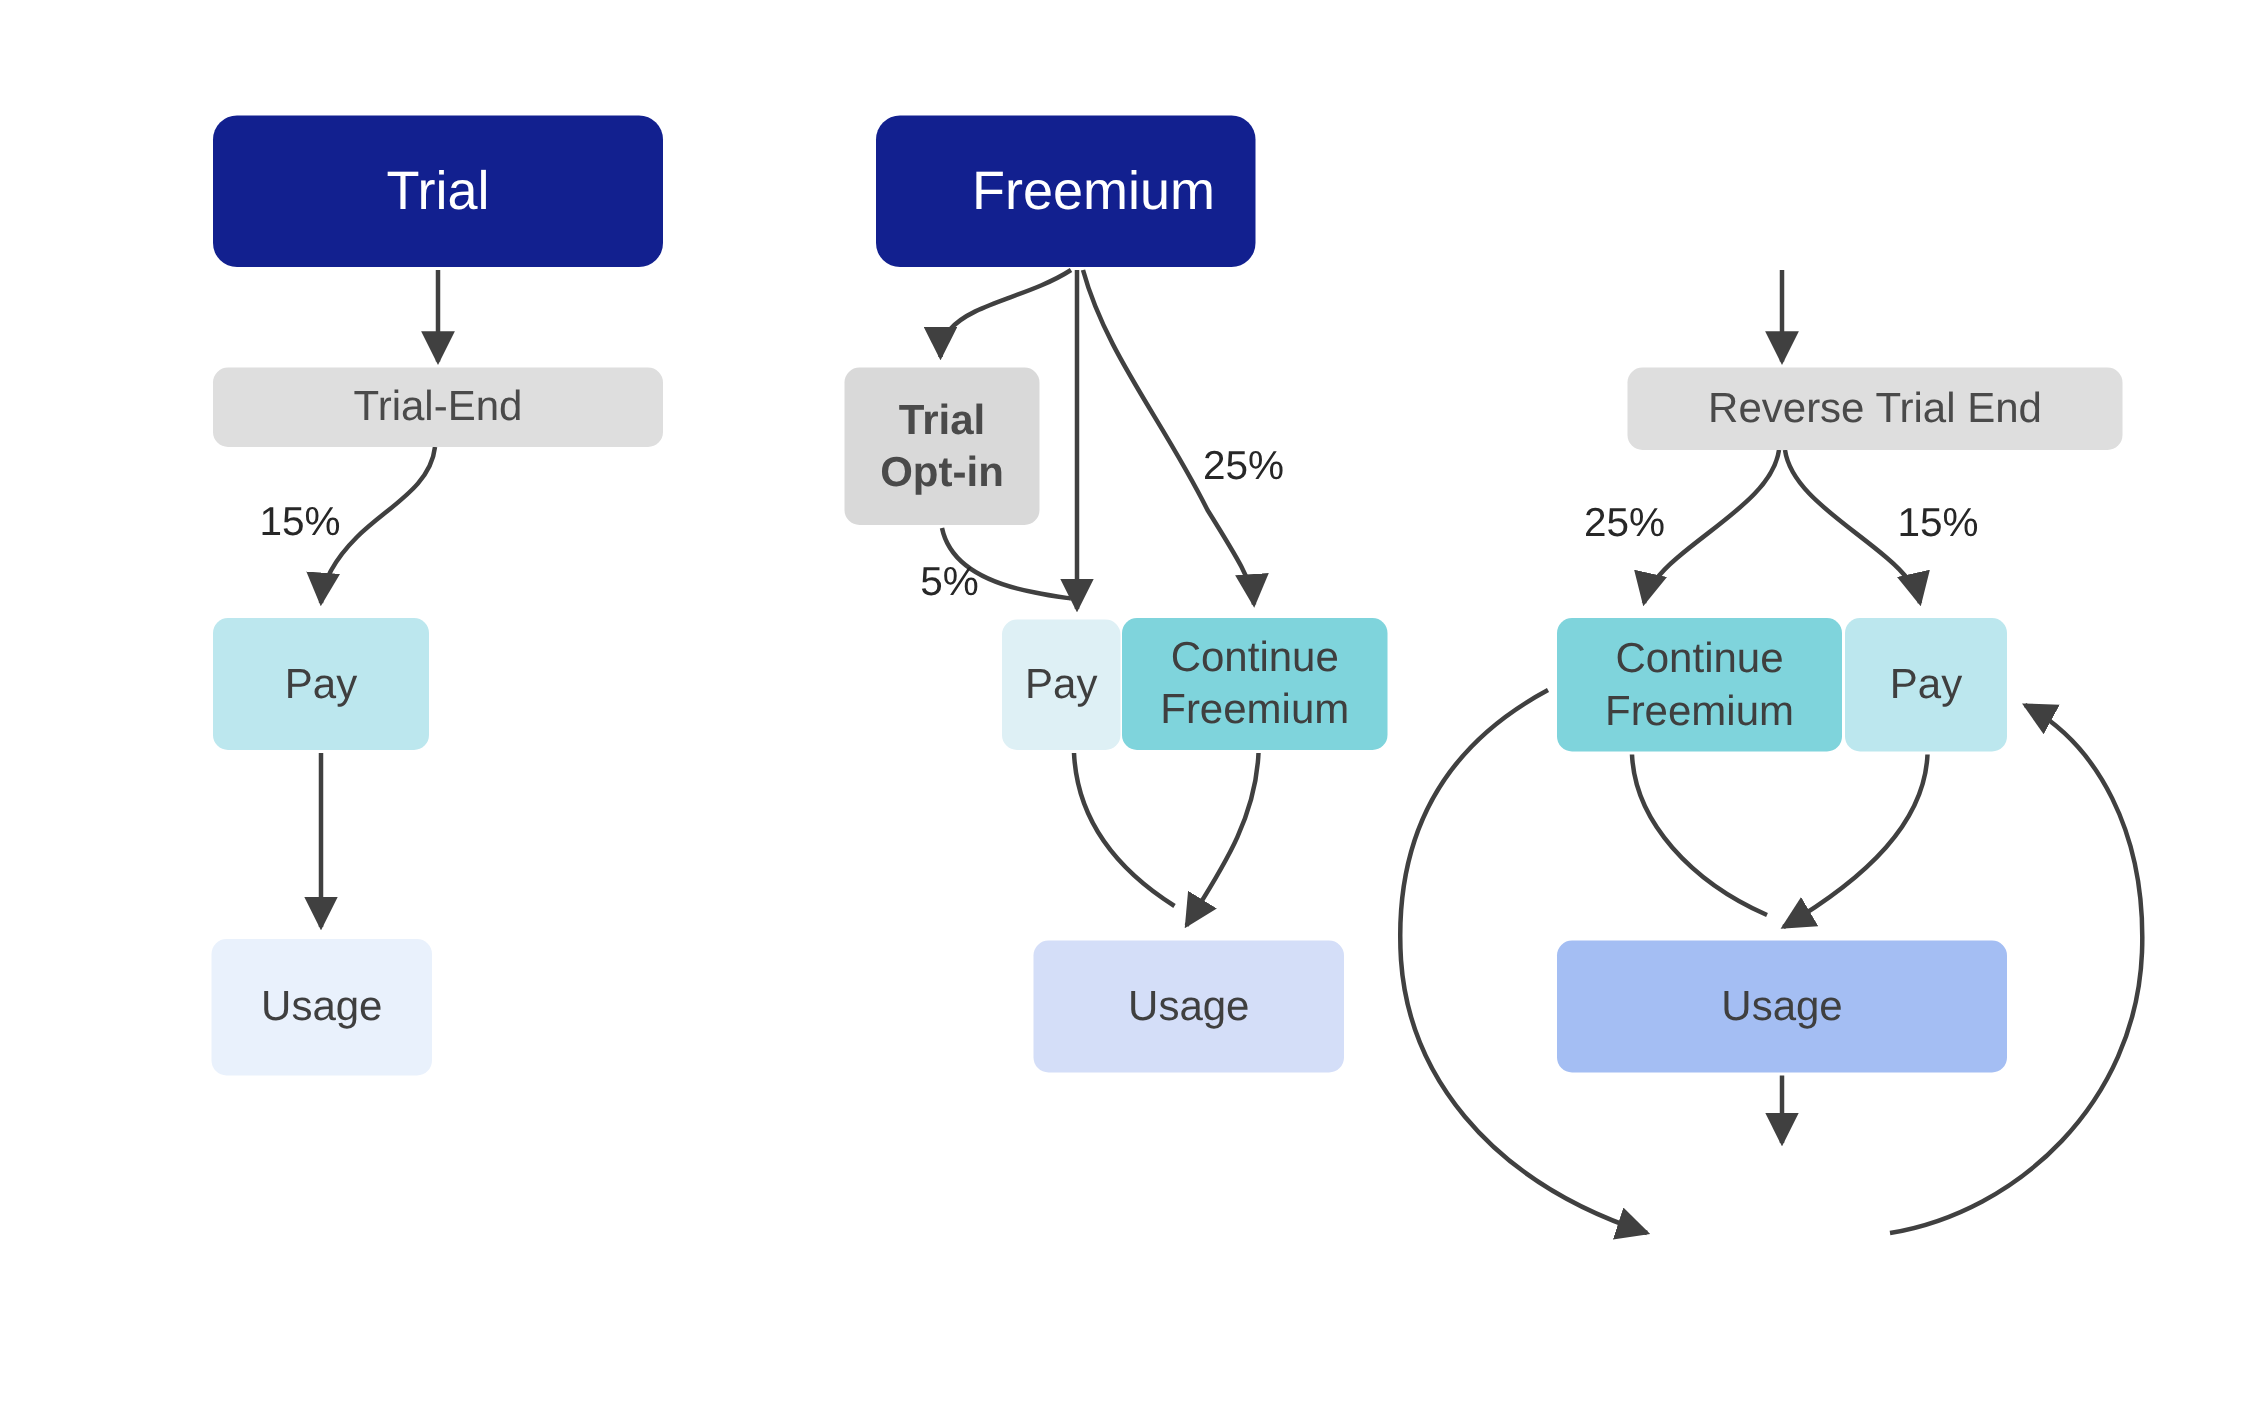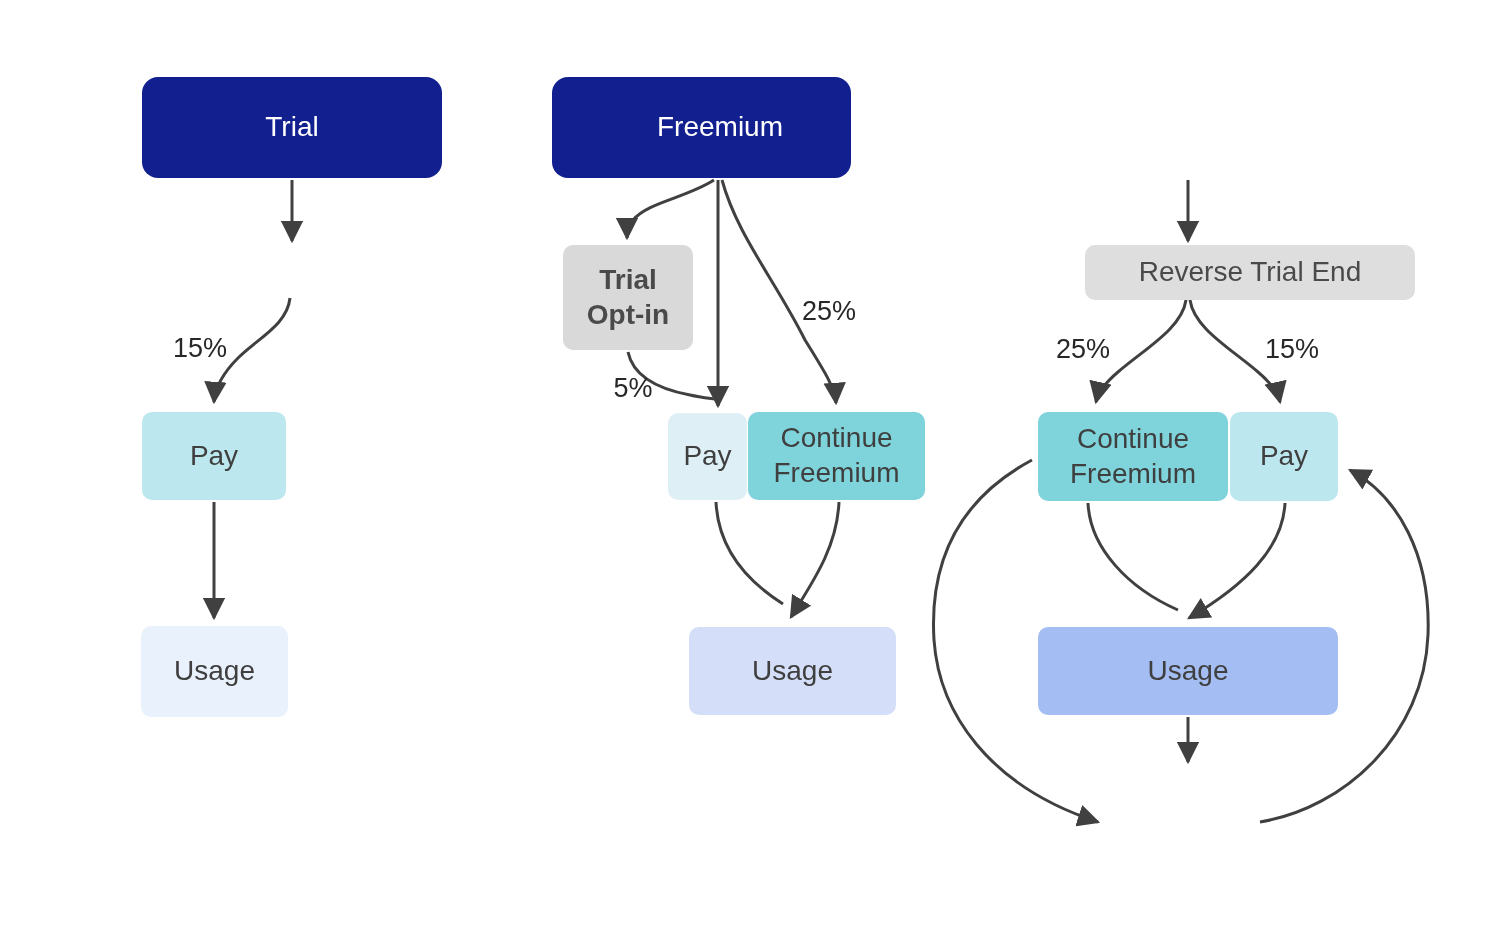--- a/index.html
+++ b/index.html
@@ -16,37 +16,37 @@
     position:absolute;z-index:2;
     display:flex;align-items:center;justify-content:center;
     text-align:center;
     color:#3f3f3f;
     font-size:28px;line-height:1.24;
     border-radius:10px;
     padding:0 6px;box-sizing:border-box;
   }
   .hdr{
     background:#12208f;color:#ffffff;
-    font-size:28px;border-radius:16px;
+    font-size:36px;border-radius:16px;
   }
   .gray{background:#dedede;color:#4a4a4a;}
   .gray2{background:#d9d9d9;color:#4a4a4a;}
   .pct{
     position:absolute;z-index:3;
     transform:translate(-50%,-50%);
     font-size:27px;color:#272727;white-space:nowrap;
   }
   
   #trial-hdr   {left:142px;top:77px;width:300px;height:101px;}
   #trial-end   {left:142px;top:245px;width:300px;height:53px;}
   #pay-l       {left:142px;top:412px;width:144px;height:88px;background:#bce7ee;}
   #no-access   {left:289px;top:412px;width:143px;height:88px;background:#f6d8e0;}
   #usage-l     {left:141px;top:626px;width:147px;height:91px;background:#e9f1fc;}
   
-  #freemium-hdr{left:552px;top:77px;width:299px;height:101px;padding-left:43px;}
+  #freemium-hdr{left:584px;top:77px;width:253px;height:101px;padding-left:43px;}
   #opt-in      {left:563px;top:245px;width:130px;height:105px;font-weight:bold;}
   #pay-m       {left:668px;top:413px;width:79px;height:87px;background:#def0f5;}
   #cont-m      {left:748px;top:412px;width:177px;height:88px;background:#7fd4dc;}
   #usage-m     {left:689px;top:627px;width:207px;height:88px;background:#d4def8;}
   
   #reverse-hdr {left:1019px;top:77px;width:338px;height:101px;}
   #rte         {left:1085px;top:245px;width:330px;height:55px;}
   #cont-r      {left:1038px;top:412px;width:190px;height:89px;background:#7fd4dc;}
   #pay-r       {left:1230px;top:412px;width:108px;height:89px;background:#bce7ee;}
   #usage-r     {left:1038px;top:627px;width:300px;height:88px;background:#a4bef3;}
@@ -87,20 +87,21 @@
       <path d="M 1190 300 C 1194 328, 1230 348, 1258 372 C 1271 383, 1278 393, 1280 402" marker-end="url(#ah)"></path>
       <path d="M 1088 503 C 1090 548, 1128 588, 1178 610"></path>
       <path d="M 1285 503 C 1283 548, 1245 585, 1189 618" marker-end="url(#ah)"></path>
       <path d="M 1188 717 L 1188 762" marker-end="url(#ah)"></path>
       <path d="M 1032 460 C 948 505, 930 575, 934 640 C 939 712, 988 786, 1098 822" marker-end="url(#ah)"></path>
       <path d="M 1260 822 C 1345 808, 1424 735, 1428 635 C 1431 555, 1398 496, 1350 470" marker-end="url(#ah)"></path>
     </g>
   </svg>
 
   <div class="node hdr" id="trial-hdr">Trial</div>
+  <div class="node gray" id="trial-end">Trial-End</div>
   <div class="node" id="pay-l">Pay</div>
   <div class="node" id="usage-l">Usage</div>
   <div class="pct" id="pct-trial-pay">15%</div>
 
   <div class="node hdr" id="freemium-hdr">Freemium</div>
   <div class="node gray2" id="opt-in">Trial Opt-in</div>
   <div class="node" id="pay-m">Pay</div>
   <div class="node" id="cont-m">Continue Freemium</div>
   <div class="node" id="usage-m">Usage</div>
   <div class="pct" id="pct-optin-pay">5%</div>

